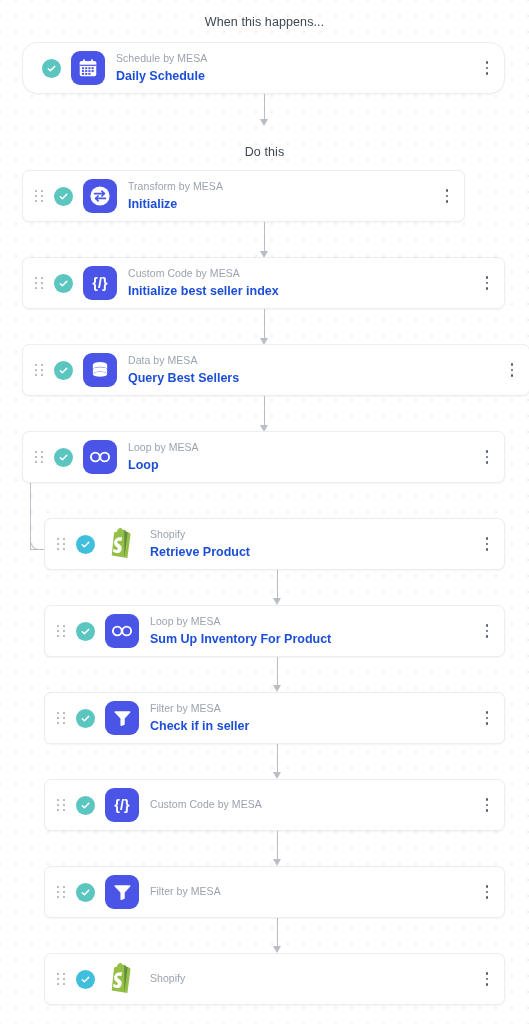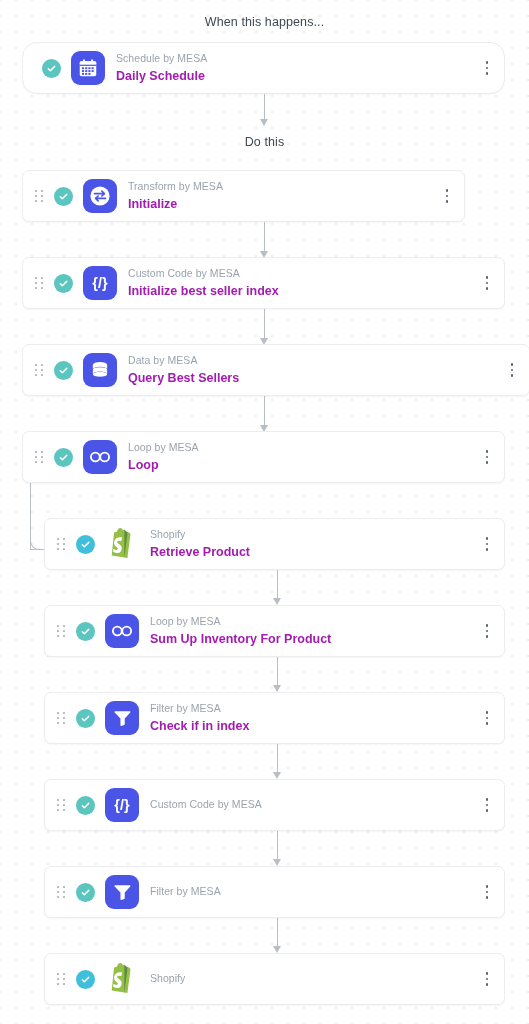--- a/index.html
+++ b/index.html
@@ -105,21 +105,21 @@
     font-size: 10.5px;
     color: #9aa3ad;
     letter-spacing: .05px;
     white-space: nowrap;
     overflow: hidden;
     text-overflow: ellipsis;
   }
   .card-title {
     font-size: 12.5px;
     font-weight: bold;
-    color: #a21caf;
+    color: #1d4ed8;
     margin-top: 4px;
     white-space: nowrap;
     overflow: hidden;
     text-overflow: ellipsis;
   }
 
   .kebab {
     flex: 0 0 auto;
     width: 22px;
     height: 30px;
@@ -195,21 +195,21 @@
     border-left: 6.4px solid #b9bec5;
   }
 </style>
 </head>
 <body>
 
 <div class="canvas">
 
   <div class="section-label" style="top:15px;">When this happens...</div>
 
-  <div class="section-label" style="top:135px;">Do this</div>
+  <div class="section-label" style="top:145px;">Do this</div>
 
   <div class="connector" style="left:257px; top:88px;  height:38px;">
       <span class="stem"></span>
       <span class="head"></span>
     </div>
   <div class="connector" style="left:257px; top:222px; height:36px;">
       <span class="stem"></span>
       <span class="head"></span>
     </div>
   <div class="connector" style="left:257px; top:309px; height:36px;">
@@ -501,21 +501,21 @@
           <path d="M3.3 8.3l3 3 6.4-6.4" fill="none" stroke="#ffffff" stroke-width="2.1" stroke-linecap="round" stroke-linejoin="round"></path>
         </svg>
     </div>
     <div class="app-icon blue">
       <svg width="22" height="22" viewBox="0 0 24 24">
         <path d="M3.6 4.6h16.8c.7 0 1 .8.6 1.3l-6 6.6v6.4c0 .4-.3.7-.7.8l-3 1c-.5.2-1-.2-1-.7v-7.5l-6.3-6.6c-.5-.5-.1-1.3.6-1.3z" fill="#ffffff"></path>
       </svg>
     </div>
     <div class="card-text">
       <div class="card-app">Filter by MESA</div>
-      <div class="card-title">Check if in index</div>
+      <div class="card-title">Check if in seller</div>
     </div>
     <div class="kebab">
         <i></i>
         <i></i>
         <i></i>
       </div>
   </div>
 
   <div class="card" style="left:44px; top:779px; width:461px;">
     <div class="drag-handle">

